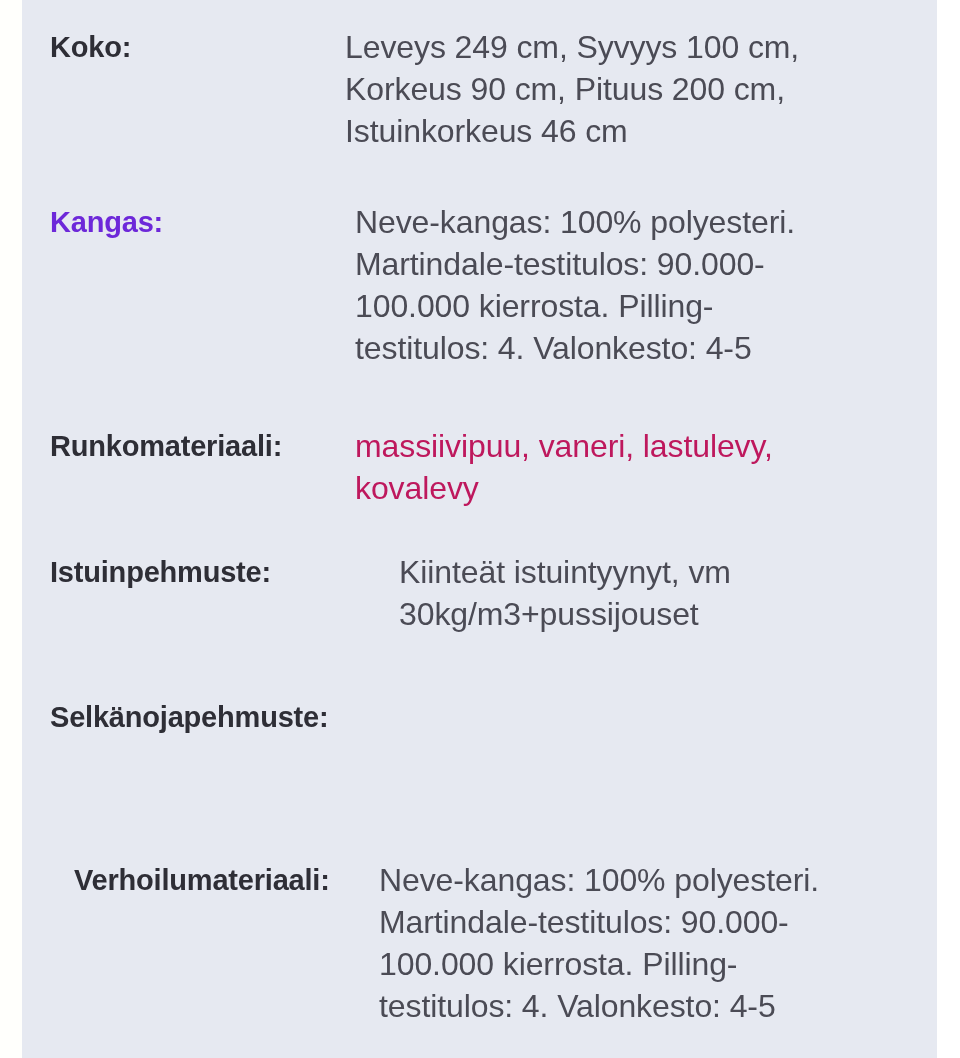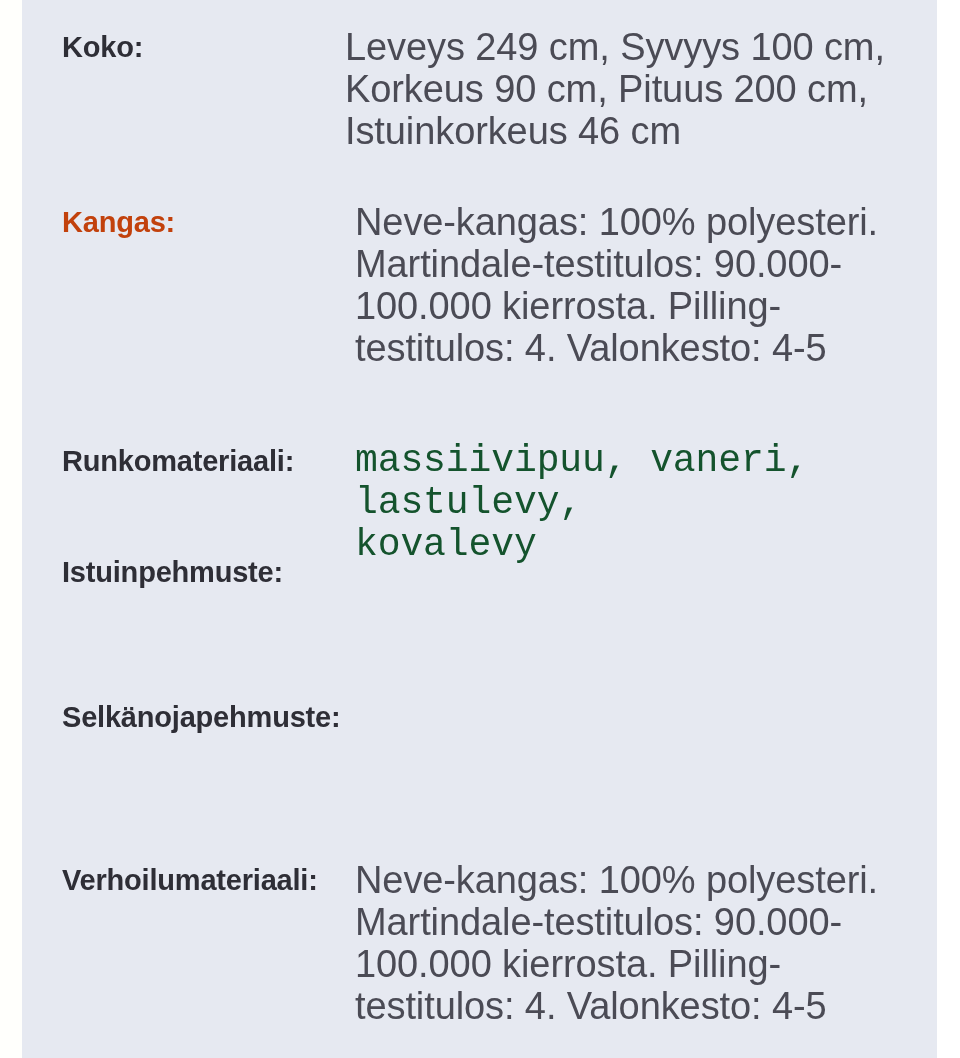--- a/index.html
+++ b/index.html
@@ -41,34 +41,34 @@
     width: 915px;
     display: flex;
     flex-direction: row;
     align-items: flex-start;
   }
 
   .spec-label {
     width: 333px;
     flex: 0 0 333px;
     box-sizing: border-box;
-    padding-left: 40px;
+    padding-left: 28px;
     padding-right: 0;
     font-size: 29px;
     font-weight: bold;
     color: #2e2e36;
     line-height: 42px;
     letter-spacing: -0.2px;
     white-space: nowrap;
   }
 
   .spec-value {
     flex: 1 1 auto;
     box-sizing: border-box;
-    font-size: 38px;
+    font-size: 32px;
     font-weight: normal;
     color: #4b4b55;
     line-height: 42px;
     letter-spacing: -0.1px;
     white-space: pre-line;
   }
 
   
   .spec-row.first .spec-value {
     margin-left: -10px;
@@ -93,42 +93,44 @@
   <div id="spec-table">
 
     <div class="spec-row first" style="top: 26px;">
       <div class="spec-label" style="color: rgb(46, 46, 54);">Koko:</div>
       <div class="spec-value" style="color: rgb(75, 75, 85);">Leveys 249 cm, Syvyys 100 cm,
 Korkeus 90 cm, Pituus 200 cm,
 Istuinkorkeus 46 cm</div>
     </div>
 
     <div class="spec-row" style="top: 201px;">
-      <div class="spec-label" style="color: #c2410c;">Kangas:</div>
+      <div class="spec-label" style="color: #6d28d9;">Kangas:</div>
       <div class="spec-value" style="color: rgb(75, 75, 85);">Neve-kangas: 100% polyesteri.
 Martindale-testitulos: 90.000-
 100.000 kierrosta. Pilling-
 testitulos: 4. Valonkesto: 4-5</div>
     </div>
 
-    <div class="spec-row" style="top: 440px;">
+    <div class="spec-row" style="top: 425px;">
       <div class="spec-label" style="color: rgb(46, 46, 54);">Runkomateriaali:</div>
-      <div class="spec-value" style="color: #14532d; font-family: Liberation Mono, monospace;">massiivipuu, vaneri, lastulevy,
+      <div class="spec-value" style="color: #be185d;">massiivipuu, vaneri, lastulevy,
 kovalevy</div>
     </div>
 
     <div class="spec-row" style="top: 551px; gap: 44px;">
       <div class="spec-label" style="color: rgb(46, 46, 54);">Istuinpehmuste:</div>
+      <div class="spec-value" style="color: rgb(75, 75, 85);">Kiinteät istuintyynyt, vm
+30kg/m3+pussijouset</div>
     </div>
 
     <div class="spec-row" style="top: 684px;">
       <div class="spec-label" style="color: rgb(46, 46, 54); margin-top: 12px;">Selkänojapehmuste:</div>
     </div>
 
-    <div class="spec-row" style="top: 859px;">
+    <div class="spec-row" style="top: 859px; margin-left: 24px;">
       <div class="spec-label" style="color: rgb(46, 46, 54);">Verhoilumateriaali:</div>
       <div class="spec-value" style="color: rgb(75, 75, 85);">Neve-kangas: 100% polyesteri.
 Martindale-testitulos: 90.000-
 100.000 kierrosta. Pilling-
 testitulos: 4. Valonkesto: 4-5</div>
     </div>
 
   </div>
 </div>
 

